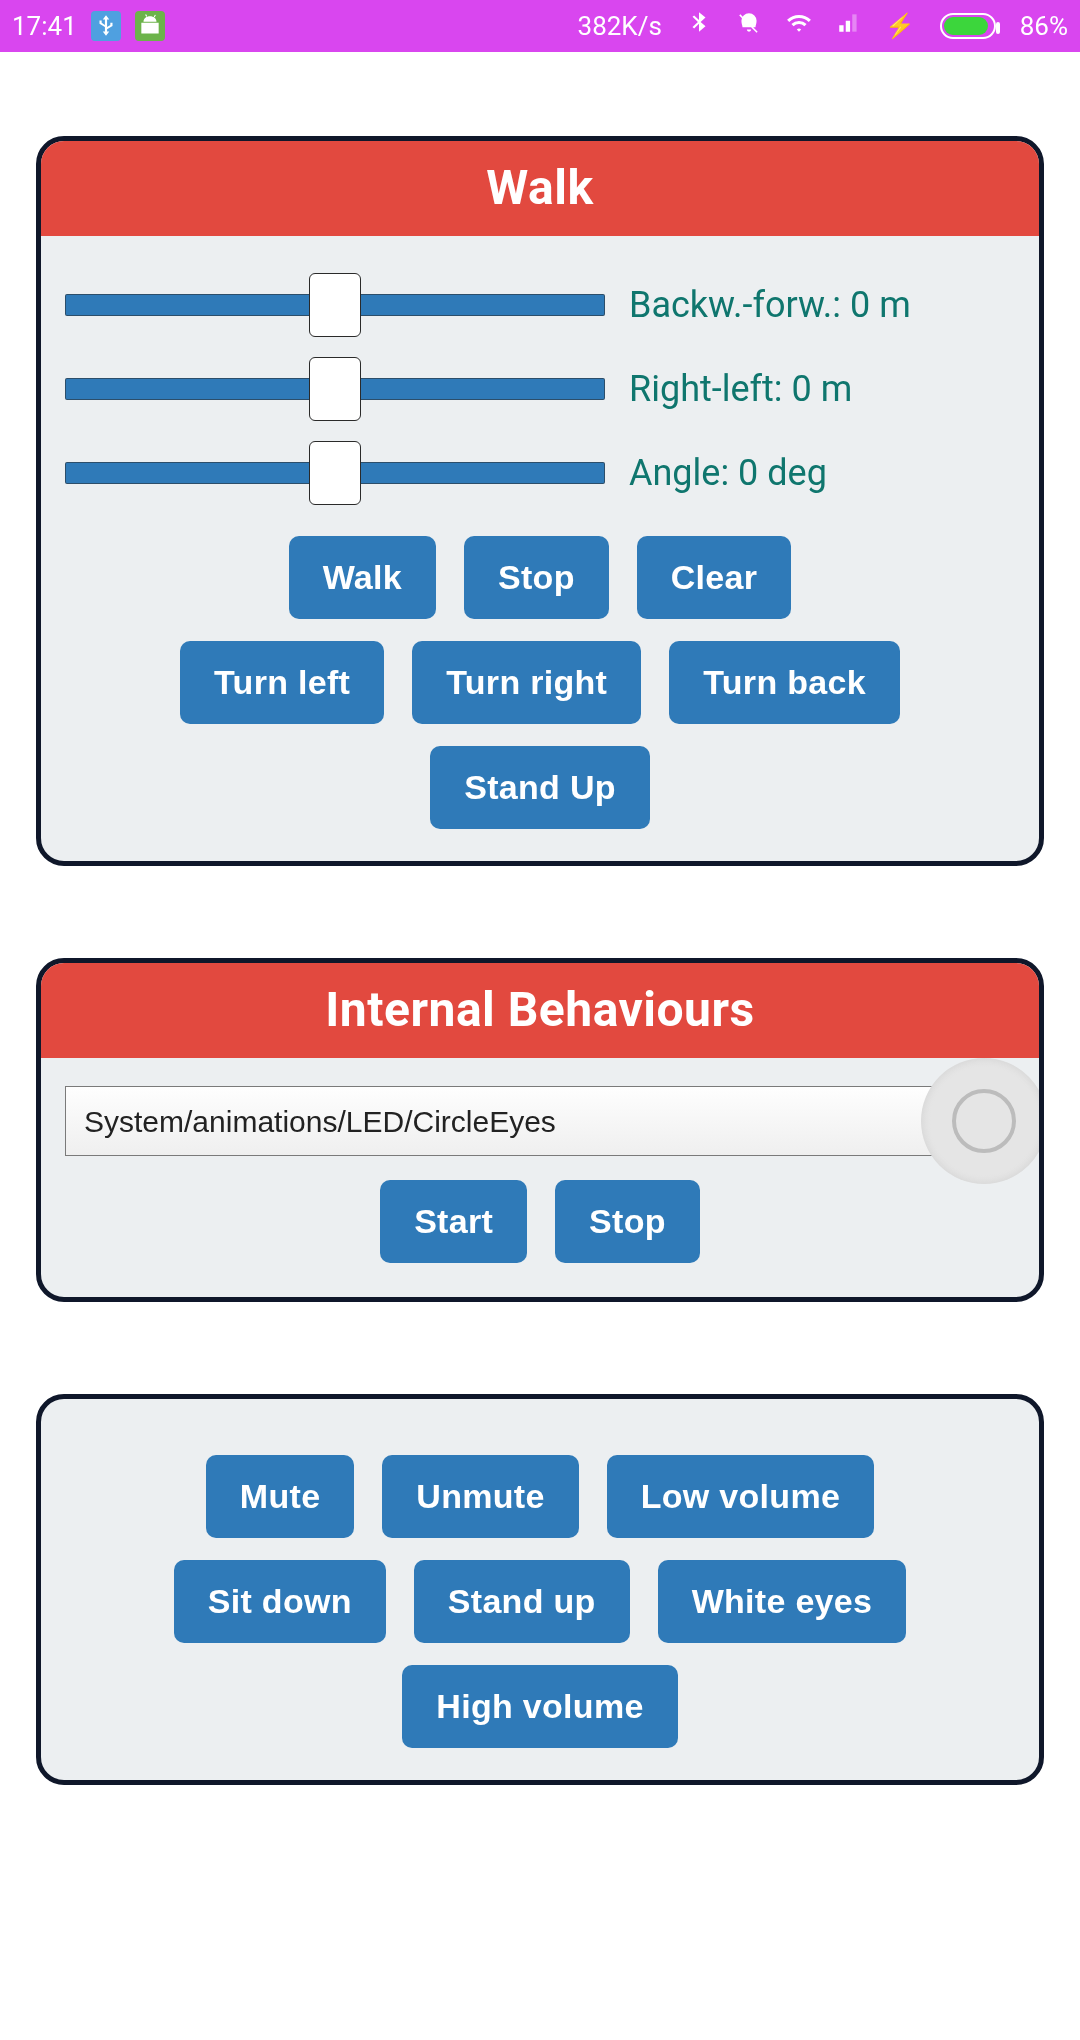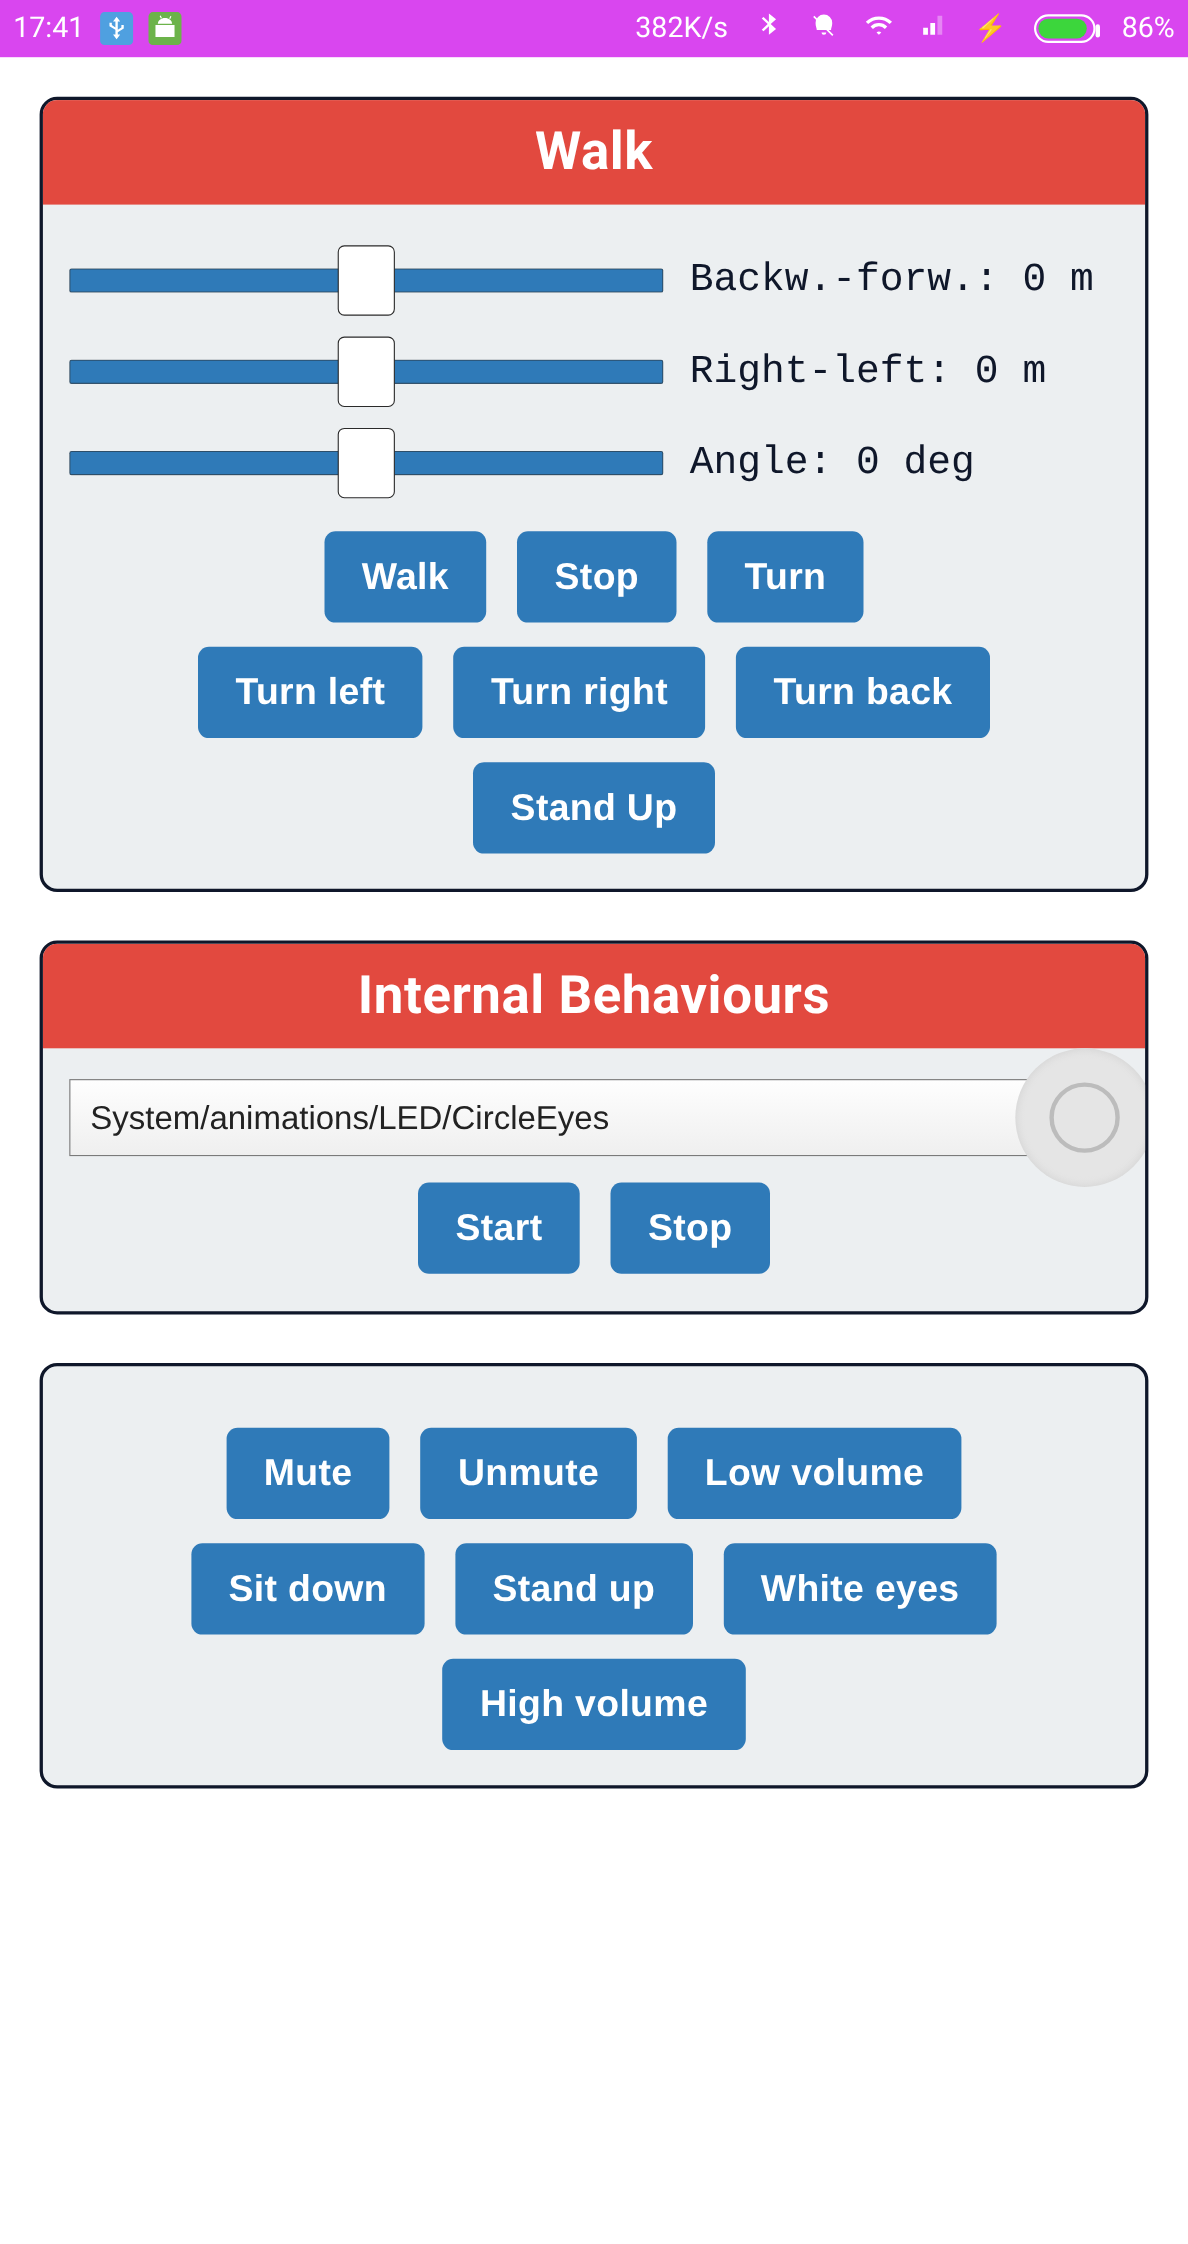--- a/index.html
+++ b/index.html
@@ -15,42 +15,43 @@
   .usb-box { background:#4fa0e0; }
   .android-box { background:#6cb34a; }
   .battery-pill {
     width: 56px; height: 26px; border: 2px solid #fff; border-radius: 13px;
     position: relative; background: transparent;
   }
   .battery-pill::after { content:""; position:absolute; right:-6px; top:7px; width:4px; height:12px; background:#fff; border-radius:2px; }
   .battery-fill { position:absolute; left:2px; top:2px; bottom:2px; width:86%; background:#3cd63c; border-radius:10px; }
   .content { padding: 36px 36px 0 36px; display:flex; flex-direction:column; gap:44px; }
   .panel {
-    border: 3px solid #0f172a; border-radius: 16px; overflow: hidden;
+    border: 5px solid #0f172a; border-radius: 28px; overflow: hidden;
     background: #eceff1;
+    margin-top: 48px;
   }
   .panel-header {
     background: #e2493f; color: #fff; font-size: 48px; font-weight: 700;
     text-align: center; padding: 18px 0 20px 0; letter-spacing: 0.5px;
   }
   .panel-body { padding: 36px 24px 32px 24px; }
   .slider-row { display:flex; align-items:center; gap:24px; margin: 18px 0 42px 0; }
   .slider-row:first-child { margin-top: 12px; }
   .slider {
     flex: 0 0 540px; height: 22px; position: relative;
   }
   .slider-track {
     position:absolute; left:0; right:0; top:50%; transform:translateY(-50%);
     height:22px; background:#2f7ab8; border:1px solid #2a2a2a8c; border-radius:2px;
   }
   .slider-thumb {
     position:absolute; top:50%; left:50%; transform:translate(-50%,-50%);
     width:52px; height:64px; background:#fff; border:1px solid #2a2a2a; border-radius:6px;
   }
-  .slider-label { color:#0f172a; font-size:36px; font-weight:400; flex:1;font-family:Liberation Mono, monospace; }
+  .slider-label { color:#0f766e; font-size:36px; font-weight:400; flex:1; }
   .btn-row { display:flex; justify-content:center; gap:28px; flex-wrap:wrap; margin-top:8px; }
   .btn-row + .btn-row { margin-top:22px; }
   .btn {
     background:#2f7ab8; color:#fff; font-size:34px; font-weight:700;
     padding: 22px 34px; border:none; border-radius:10px; letter-spacing:0.3px;
   }
   .select-wrap { position:relative; margin: 0 0 24px 0; }
   .select {
     width:100%; height:70px; background:linear-gradient(#fefefe,#efefef);
     border:1px solid #7a7a7a; font-size:30px; color:#222; padding:0 18px;
@@ -145,21 +146,21 @@
         <div class="slider">
           <div class="slider-track"></div>
             <div class="slider-thumb"></div>
         </div>
         <div class="slider-label">Angle: 0 deg</div>
       </div>
 
       <div class="btn-row">
         <button class="btn">Walk</button>
         <button class="btn">Stop</button>
-        <button class="btn">Turn</button>
+        <button class="btn">Clear</button>
       </div>
       <div class="btn-row">
         <button class="btn">Turn left</button>
         <button class="btn">Turn right</button>
         <button class="btn">Turn back</button>
       </div>
       <div class="btn-row">
         <button class="btn">Stand Up</button>
       </div>
     </div>

